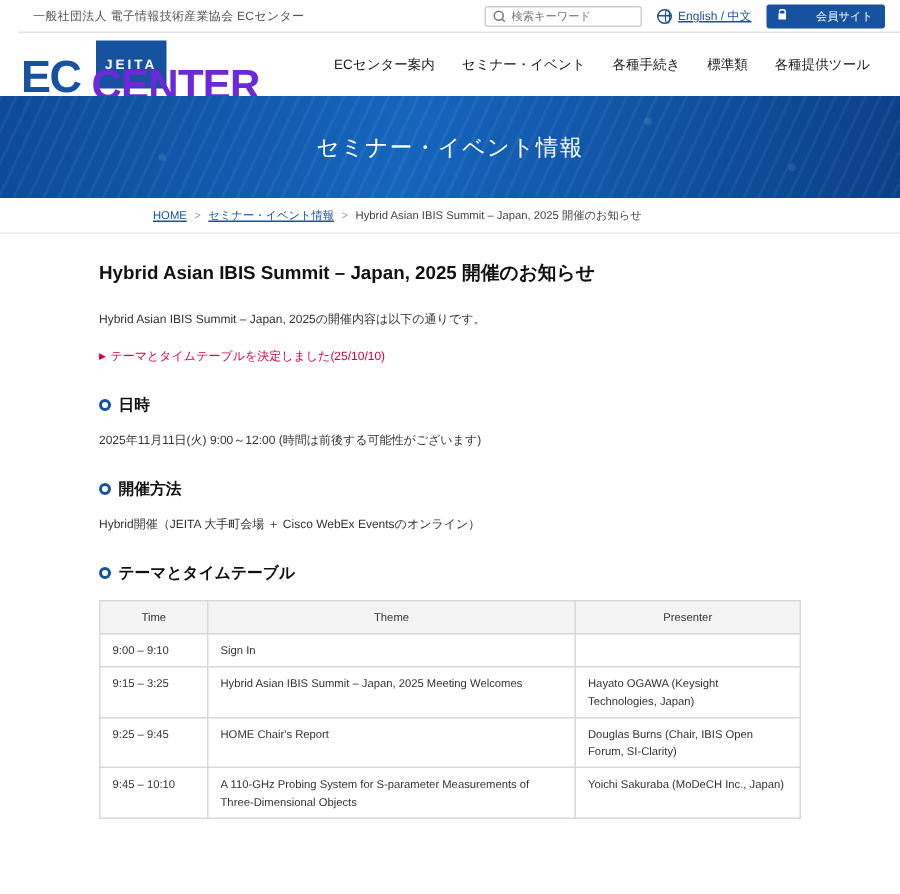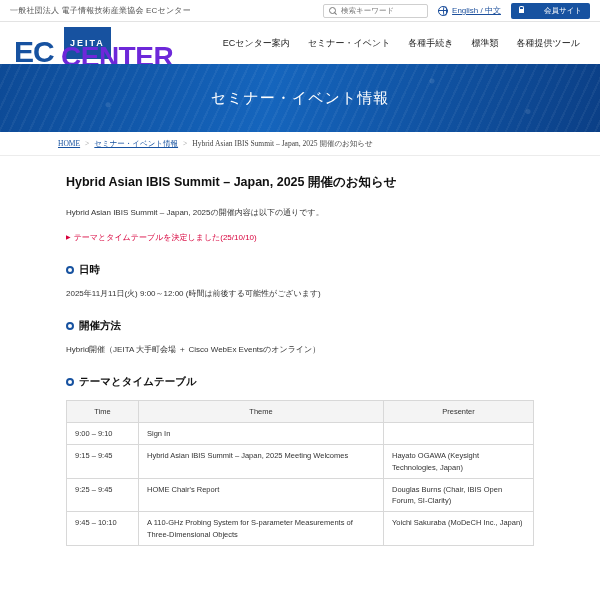--- a/index.html
+++ b/index.html
@@ -14,20 +14,21 @@
   
   .topbar {
     height: 22px;
     background: #ffffff;
     border-bottom: 1px solid #e3e3e3;
     display: flex;
     align-items: center;
     padding: 0 10px;
     font-size: 8px;
     color: #555;
+    margin-left: 12px;
   }
   .topbar .corp { flex: 1; letter-spacing: 0.2px; }
   .search-box {
     display: flex;
     align-items: center;
     gap: 4px;
     border: 1px solid #cfcfcf;
     border-radius: 2px;
     height: 14px;
     padding: 0 5px;
@@ -116,23 +117,22 @@
       radial-gradient(circle at 18% 60%, rgba(255,255,255,0.10) 0 2px, rgba(255,255,255,0) 3px),
       radial-gradient(circle at 72% 25%, rgba(255,255,255,0.10) 0 2px, rgba(255,255,255,0) 3px),
       radial-gradient(circle at 88% 70%, rgba(255,255,255,0.10) 0 2px, rgba(255,255,255,0) 3px);
   }
   .hero h1 {
     position: relative; color: #fff; font-size: 15px; font-weight: normal; letter-spacing: 1px;
   }
   
   .breadcrumb {
     height: 24px; display: flex; align-items: center; gap: 5px;
-    padding: 0 58px; font-size: 7.5px; color: #444;
+    padding: 0 102px; font-size: 7.5px; color: #444;
     border-bottom: 1px solid #ececec;
-    font-family: Liberation Serif, serif;
   }
   .breadcrumb a { color: #1752a0; text-decoration: underline; }
   .breadcrumb span.sep { color: #999; }
   
   .content { padding: 18px 66px 0 66px; }
   h2.page-title {
     font-size: 12.5px; font-weight: bold; color: #111; margin-bottom: 16px;
   }
   p.lead { font-size: 8px; color: #333; margin-bottom: 14px; }
   .notice { font-size: 8px; color: #d8003c; margin-bottom: 20px; }
@@ -234,21 +234,21 @@
         <th>Presenter</th>
       </tr>
     </thead>
     <tbody>
       <tr>
         <td class="time">9:00 – 9:10</td>
         <td class="theme">Sign In</td>
         <td class="presenter"></td>
       </tr>
       <tr>
-        <td class="time">9:15 – 9:45</td>
+        <td class="time">9:15 – 3:25</td>
         <td class="theme">Hybrid Asian IBIS Summit – Japan, 2025 Meeting Welcomes</td>
         <td class="presenter">Hayato OGAWA (Keysight Technologies, Japan)</td>
       </tr>
       <tr>
         <td class="time">9:25 – 9:45</td>
         <td class="theme">HOME Chair's Report</td>
         <td class="presenter">Douglas Burns (Chair, IBIS Open Forum, SI-Clarity)</td>
       </tr>
       <tr>
         <td class="time">9:45 – 10:10</td>

